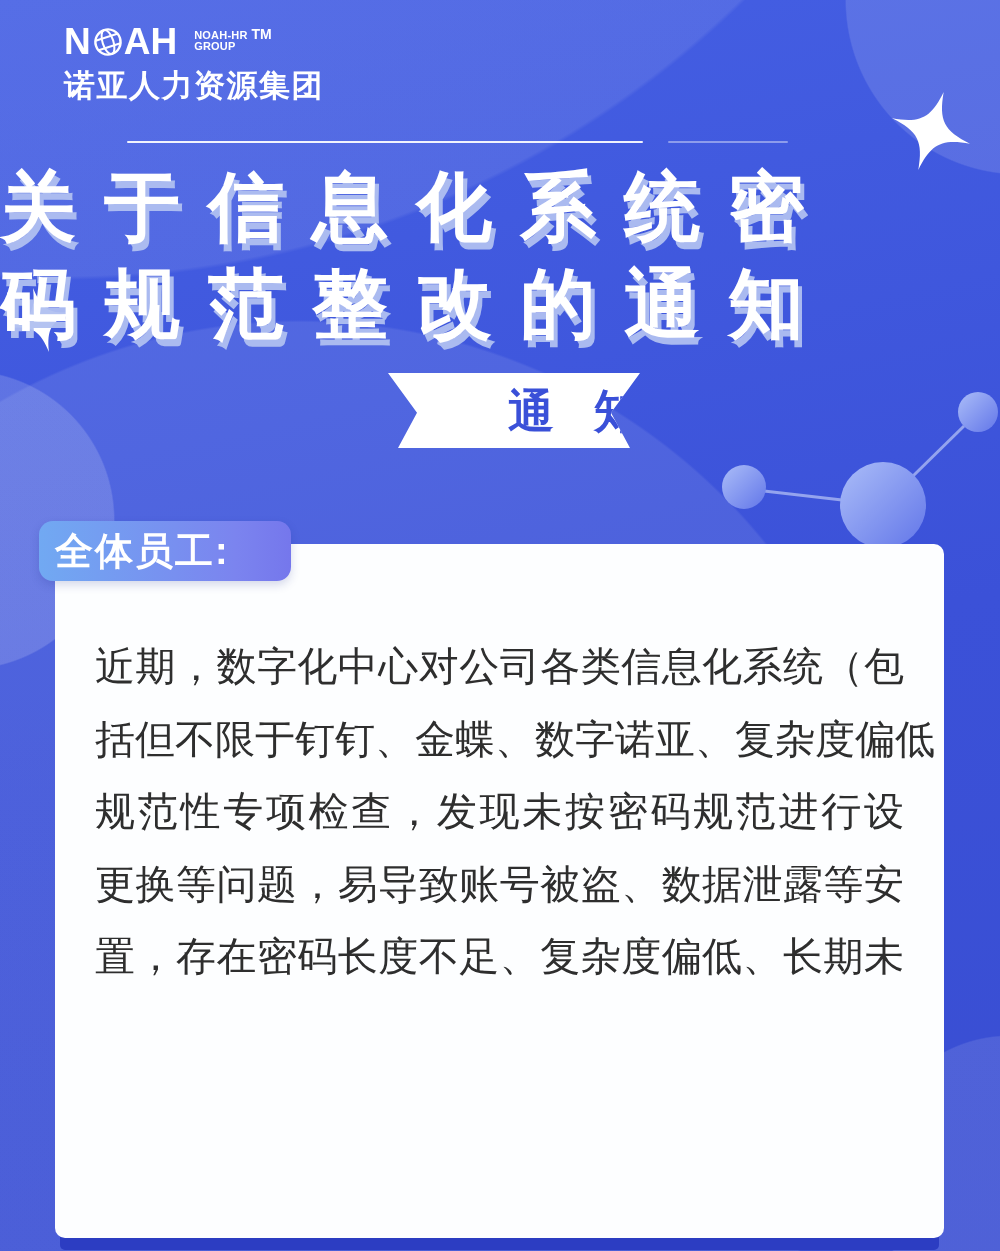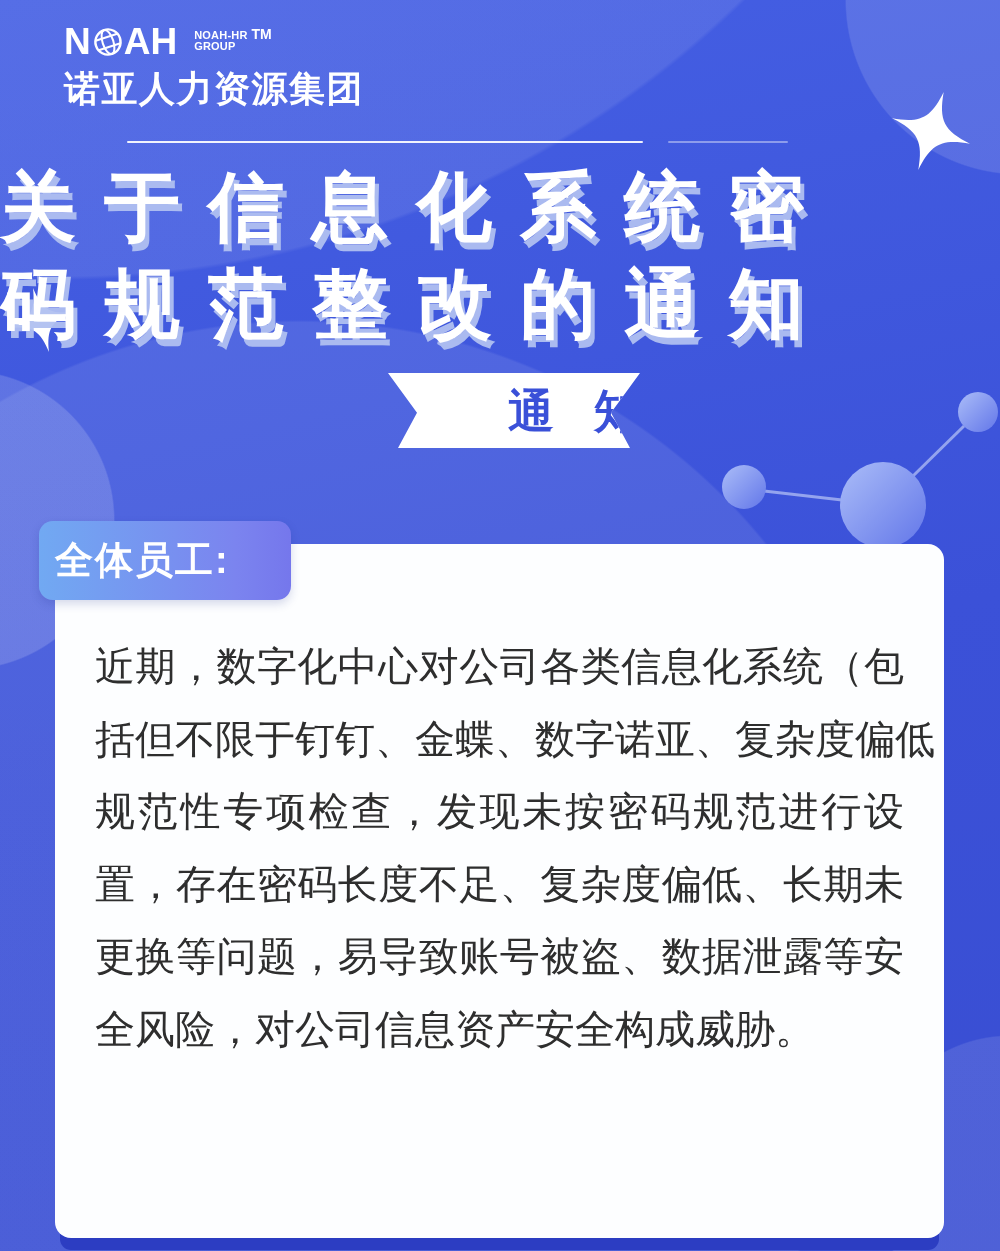--- a/index.html
+++ b/index.html
@@ -17,21 +17,21 @@
       linear-gradient(168deg,#4560e4 0%, #3b51d8 55%, #394ed2 100%);
   }
 
   
   .brand{ position:absolute; left:64px; top:26px; color:#fff; }
   .brand-row{ display:flex; align-items:flex-start; }
   .brand-word{ font-size:37px; font-weight:900; line-height:32px; letter-spacing:0px; }
   .globe{ width:30px; height:30px; margin:1px 1px 0 2px; display:block; }
   .brand-org{ margin-left:17px; margin-top:4px; font-size:11px; font-weight:800; line-height:11px; letter-spacing:.2px; }
   .brand-tm{ margin-left:4px; margin-top:0px; font-size:14px; font-weight:700; }
-  .brand-cn{ margin-top:7px; font-size:36px; font-weight:800; letter-spacing:1.5px; white-space:nowrap; }
+  .brand-cn{ margin-top:7px; font-size:31px; font-weight:800; letter-spacing:1.5px; white-space:nowrap; }
 
   
   .hairline{ position:absolute; height:2px; background:#fff; border-radius:1px; }
   .hairline-main{ left:127px; top:141px; width:516px; opacity:.92; }
   .hairline-faint{ left:668px; top:141px; width:120px; opacity:.4; }
   .sparkle{ position:absolute; }
   .sparkle-right{ left:890px; top:90px; width:82px; height:82px; transform:rotate(18deg); }
   .sparkle-left{ left:8px; top:287px; width:66px; height:66px; transform:rotate(-14deg); }
   .molecule{ position:absolute; left:700px; top:380px; width:300px; height:180px; }
 
@@ -41,29 +41,29 @@
           text-shadow:4px 7px 0 rgba(176,192,240,.95); }
   .title-line{ display:block; letter-spacing:28px; margin-right:-28px; white-space:nowrap; }
 
   
   .ribbon{ position:absolute; left:388px; top:373px; width:252px; height:75px; background:#ffffff;
            clip-path:polygon(0 0,100% 0,calc(100% - 29px) 53%,calc(100% - 10px) 100%,10px 100%,29px 53%);
            display:flex; align-items:center; justify-content:flex-end; }
   .ribbon-label{ color:#3a50d8; font-size:46px; font-weight:800; letter-spacing:40px; margin-right:-40px; line-height:1; }
 
   
-  .tab{ position:absolute; left:39px; top:521px; width:252px; height:79px; border-radius:14px;
+  .tab{ position:absolute; left:39px; top:521px; width:252px; height:60px; border-radius:14px;
         background:linear-gradient(90deg,#71a9f2 0%, #7b84ef 78%, #7577ec 100%);
         display:flex; align-items:center; z-index:3;
         box-shadow:0 4px 10px rgba(30,45,140,.18); }
   .tab-label{ color:#fff; font-size:38px; font-weight:600; letter-spacing:2px; padding-left:16px; white-space:nowrap; }
 
   
   .card{ position:absolute; left:55px; top:544px; width:889px; height:694px; background:#fdfeff;
-         border-radius:16px; z-index:2;
+         border-radius:10px; z-index:2;
          box-shadow:0 17px 0 -5px #2c3dc2; }
   .card-body{ position:absolute; left:40px; right:40px; top:86px; }
   .body-line{ font-size:40px; line-height:72.5px; color:#2e2e2e; font-weight:500;
               text-align:justify; text-align-last:justify; white-space:nowrap; }
   .body-line.last{ text-align-last:left; }
 </style>
 </head>
 <body>
 
 <div class="poster">
@@ -120,23 +120,22 @@
     <circle cx="44" cy="107" r="22" fill="url(#nodeGrad)"></circle>
     <circle cx="183" cy="125" r="43" fill="url(#nodeGrad)"></circle>
     <circle cx="278" cy="32" r="20" fill="url(#nodeGrad)"></circle>
   </svg>
 
   <div class="card">
     <div class="card-body">
       <div class="body-line">近期，数字化中心对公司各类信息化系统（包</div>
       <div class="body-line">括但不限于钉钉、金蝶、数字诺亚、复杂度偏低</div>
       <div class="body-line">规范性专项检查，发现未按密码规范进行设</div>
+      <div class="body-line">更换等问题，易导致账号被盗、数据泄露等安</div>
       <div class="body-line">置，存在密码长度不足、复杂度偏低、长期未</div>
-      <div class="body-line">更换等问题，易导致账号被盗、数据泄露等安</div>
-      <div class="body-line last">全风险，对公司信息资产安全构成威胁。</div>
     </div>
   </div>
 
   <div class="tab">
     <span class="tab-label">全体员工:</span>
   </div>
 
 </div>
 
 </body></html>

